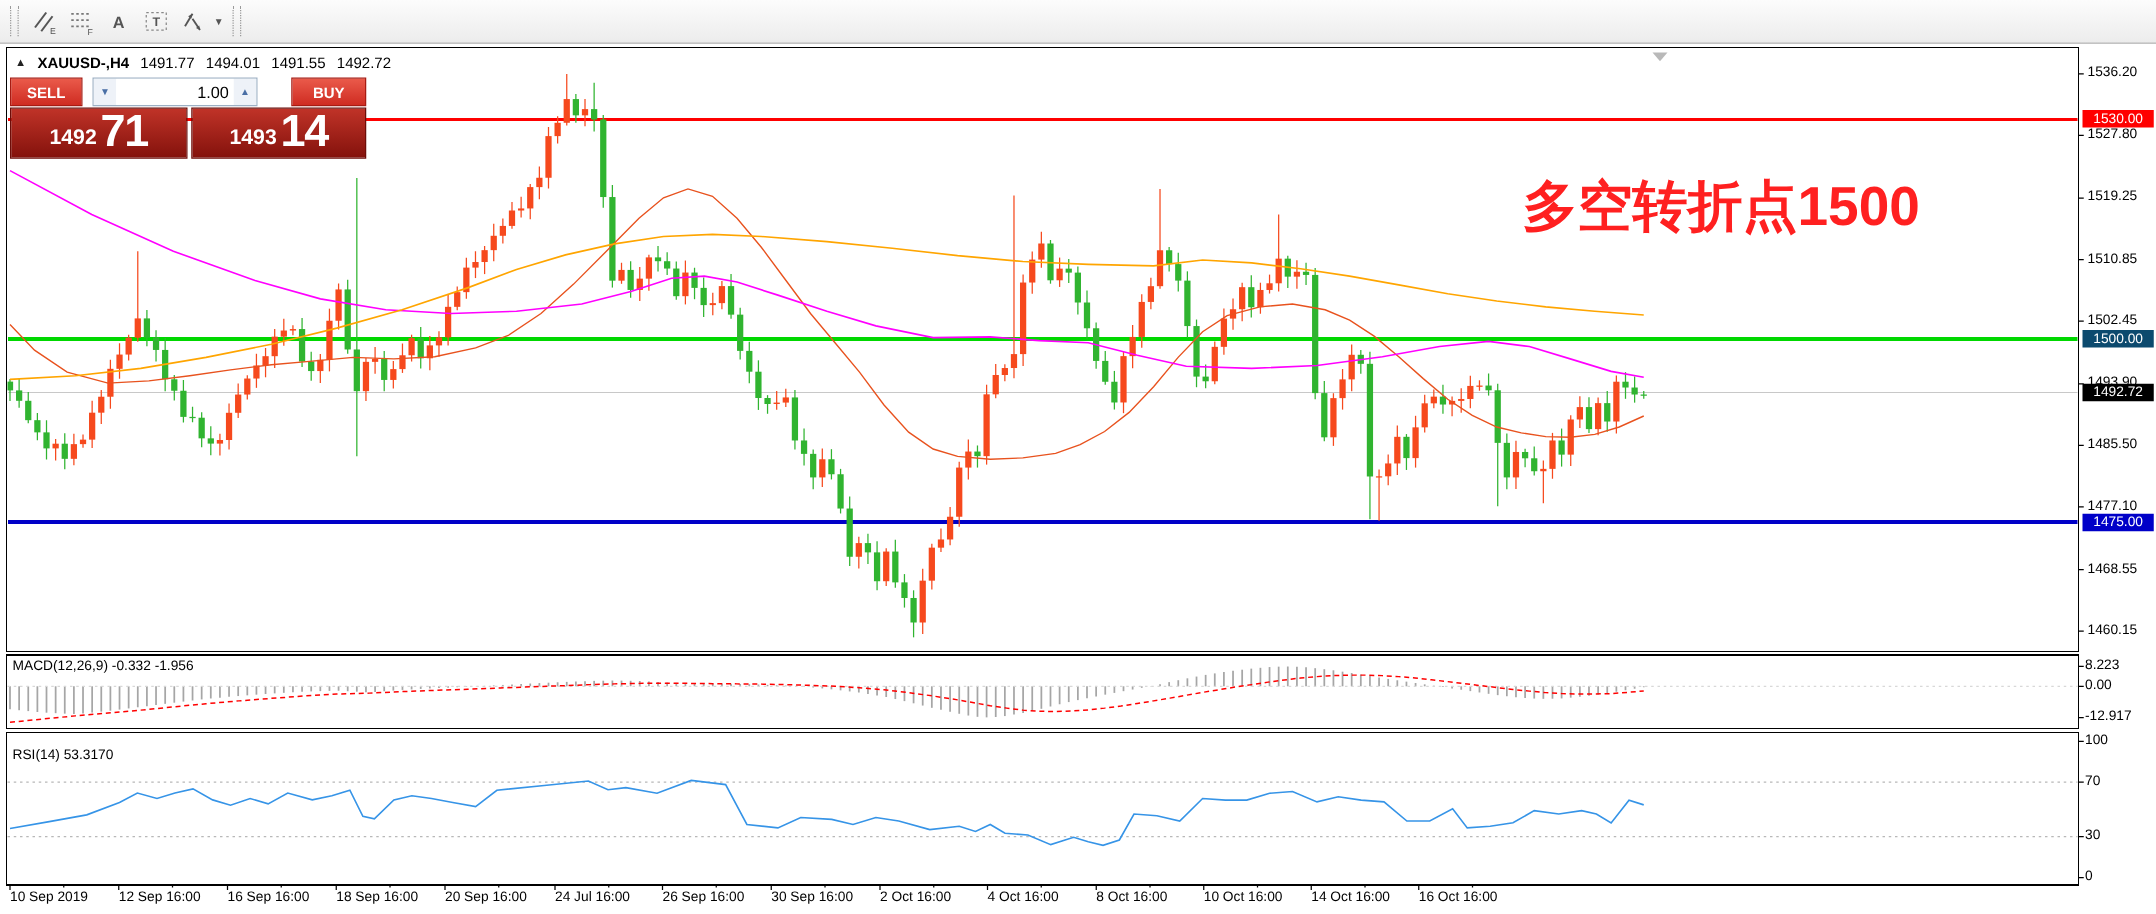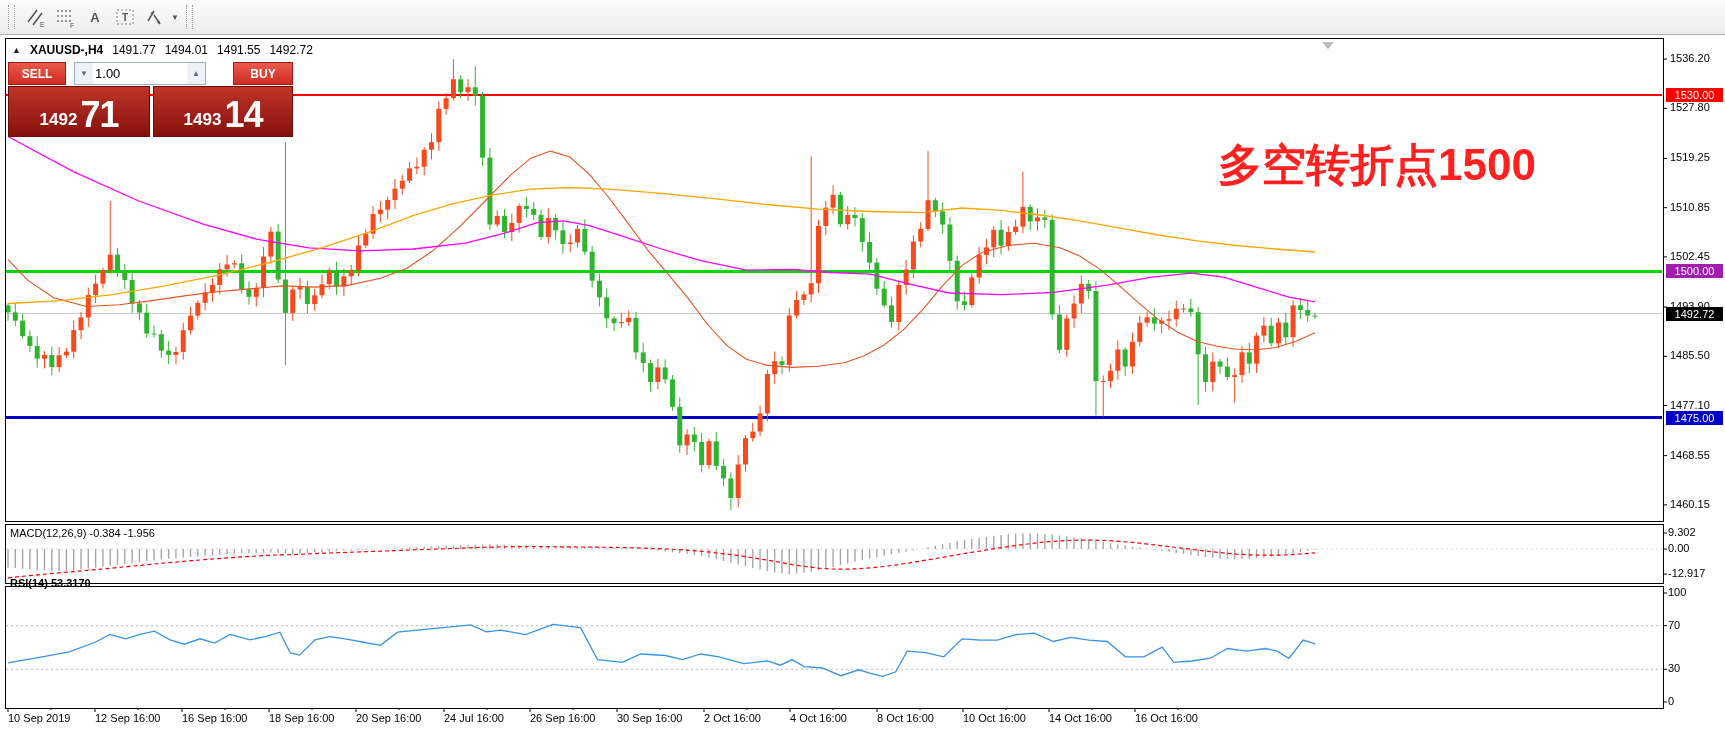--- a/index.html
+++ b/index.html
@@ -25,23 +25,23 @@
   
   .trade{position:absolute;left:8px;top:62px;width:285px;}
   .trow1{display:flex;height:23px;}
   .btn-red{background:linear-gradient(#ea5a4a,#cf2c22);color:#fff;font-size:12px;font-weight:bold;
     display:flex;align-items:center;justify-content:center;border:1px solid #a81b12;box-sizing:border-box;cursor:pointer;}
   .sellbtn{width:61px;}
   .buybtn{width:63px;margin-left:27px;}
   .spin{display:flex;margin-left:8px;height:23px;border:1px solid #9db0c4;background:#fff;box-sizing:border-box;}
   .spin .sbtn{width:18px;display:flex;align-items:center;justify-content:center;background:#eef2f8;
      border:0;color:#4a6fa5;font-size:8px;cursor:pointer;}
-  .spin input{width:88px;border:0;outline:none;font-size:13px;padding-right:4px;
+  .spin input{width:88px;border:0;outline:none;text-align:right;font-size:13px;padding-right:4px;
      font-family:"Liberation Sans",sans-serif;}
-  .trow2{display:flex;margin-top:1px;height:51px;}
+  .trow2{display:flex;margin-top:1px;height:41px;}
   .qbox{background:linear-gradient(#c03328,#84120c);border:1px solid #6d0d08;box-sizing:border-box;
     color:#fff;display:flex;align-items:flex-end;justify-content:center;cursor:pointer;padding-bottom:3px;}
   .qbox .small{font-size:17px;font-weight:bold;line-height:26px;margin-right:3px;}
   .qbox .big{font-size:36px;font-weight:bold;line-height:36px;letter-spacing:-1px;}
   .qbox.sell{width:142px;}
   .qbox.buy{width:140px;margin-left:3px;}
   
   .axis-label{position:absolute;font-size:11px;color:#000;white-space:nowrap;}
   .badge{position:absolute;left:1666px;width:57px;height:14px;color:#fff;font-size:11px;
      text-align:center;line-height:14px;white-space:nowrap;}
@@ -732,44 +732,44 @@
       <span class="big">71</span>
     </div>
     <div class="qbox buy">
       <span class="small">1493</span>
       <span class="big">14</span>
     </div>
   </div>
 </div>
 
 <div class="scroll-tri"></div>
-<div class="ind-label" style="top:527px;">MACD(12,26,9) -0.384 -1.956</div>
-<div class="ind-label" style="top:577px;font-weight:bold;">RSI(14) 53.3170</div>
+<div class="ind-label" style="top:527px;">MACD(12,26,9) -0.332 -1.956</div>
+<div class="ind-label" style="top:598px;">RSI(14) 53.3170</div>
 <div class="annotation" style="color: rgb(255, 32, 32);">多空转折点1500</div>
 
 <div id="dyn-labels">
     <div class="axis-label" style="left: 1670px; top: 52.1019px;">1536.20</div>
     <div class="axis-label" style="left: 1670px; top: 101.34px;">1527.80</div>
     <div class="axis-label" style="left: 1670px; top: 151.457px;">1519.25</div>
     <div class="axis-label" style="left: 1670px; top: 200.695px;">1510.85</div>
     <div class="axis-label" style="left: 1670px; top: 249.933px;">1502.45</div>
     <div class="axis-label" style="left: 1670px; top: 300.05px;">1493.90</div>
     <div class="axis-label" style="left: 1670px; top: 349.288px;">1485.50</div>
     <div class="axis-label" style="left: 1670px; top: 398.525px;">1477.10</div>
     <div class="axis-label" style="left: 1670px; top: 448.643px;">1468.55</div>
     <div class="axis-label" style="left: 1670px; top: 497.88px;">1460.15</div>
-    <div class="axis-label" style="left: 1668px; top: 526.077px;">9.302</div>
+    <div class="axis-label" style="left: 1668px; top: 526.077px;">8.223</div>
     <div class="axis-label" style="left: 1668px; top: 542.036px;">0.00</div>
     <div class="axis-label" style="left: 1668px; top: 567.105px;">-12.917</div>
     <div class="axis-label" style="left: 1668px; top: 586px;">100</div>
     <div class="axis-label" style="left: 1668px; top: 618.7px;">70</div>
     <div class="axis-label" style="left: 1668px; top: 662.3px;">30</div>
     <div class="axis-label" style="left: 1668px; top: 695px;">0</div>
     <div class="badge" style="top: 88.4442px; background: rgb(255, 0, 0);">1530.00</div>
-    <div class="badge" style="top: 264.294px; background: #a21caf;">1500.00</div>
+    <div class="badge" style="top: 264.294px; background: #0c4a6e;">1500.00</div>
     <div class="badge" style="top: 306.967px; background: rgb(0, 0, 0);">1492.72</div>
     <div class="badge" style="top: 410.835px; background: rgb(0, 0, 200);">1475.00</div>
     <div class="date-label" style="left: 8px;">10 Sep 2019</div>
     <div class="date-label" style="left: 95px;">12 Sep 16:00</div>
     <div class="date-label" style="left: 182px;">16 Sep 16:00</div>
     <div class="date-label" style="left: 269px;">18 Sep 16:00</div>
     <div class="date-label" style="left: 356px;">20 Sep 16:00</div>
     <div class="date-label" style="left: 444px;">24 Jul 16:00</div>
     <div class="date-label" style="left: 530px;">26 Sep 16:00</div>
     <div class="date-label" style="left: 617px;">30 Sep 16:00</div>

